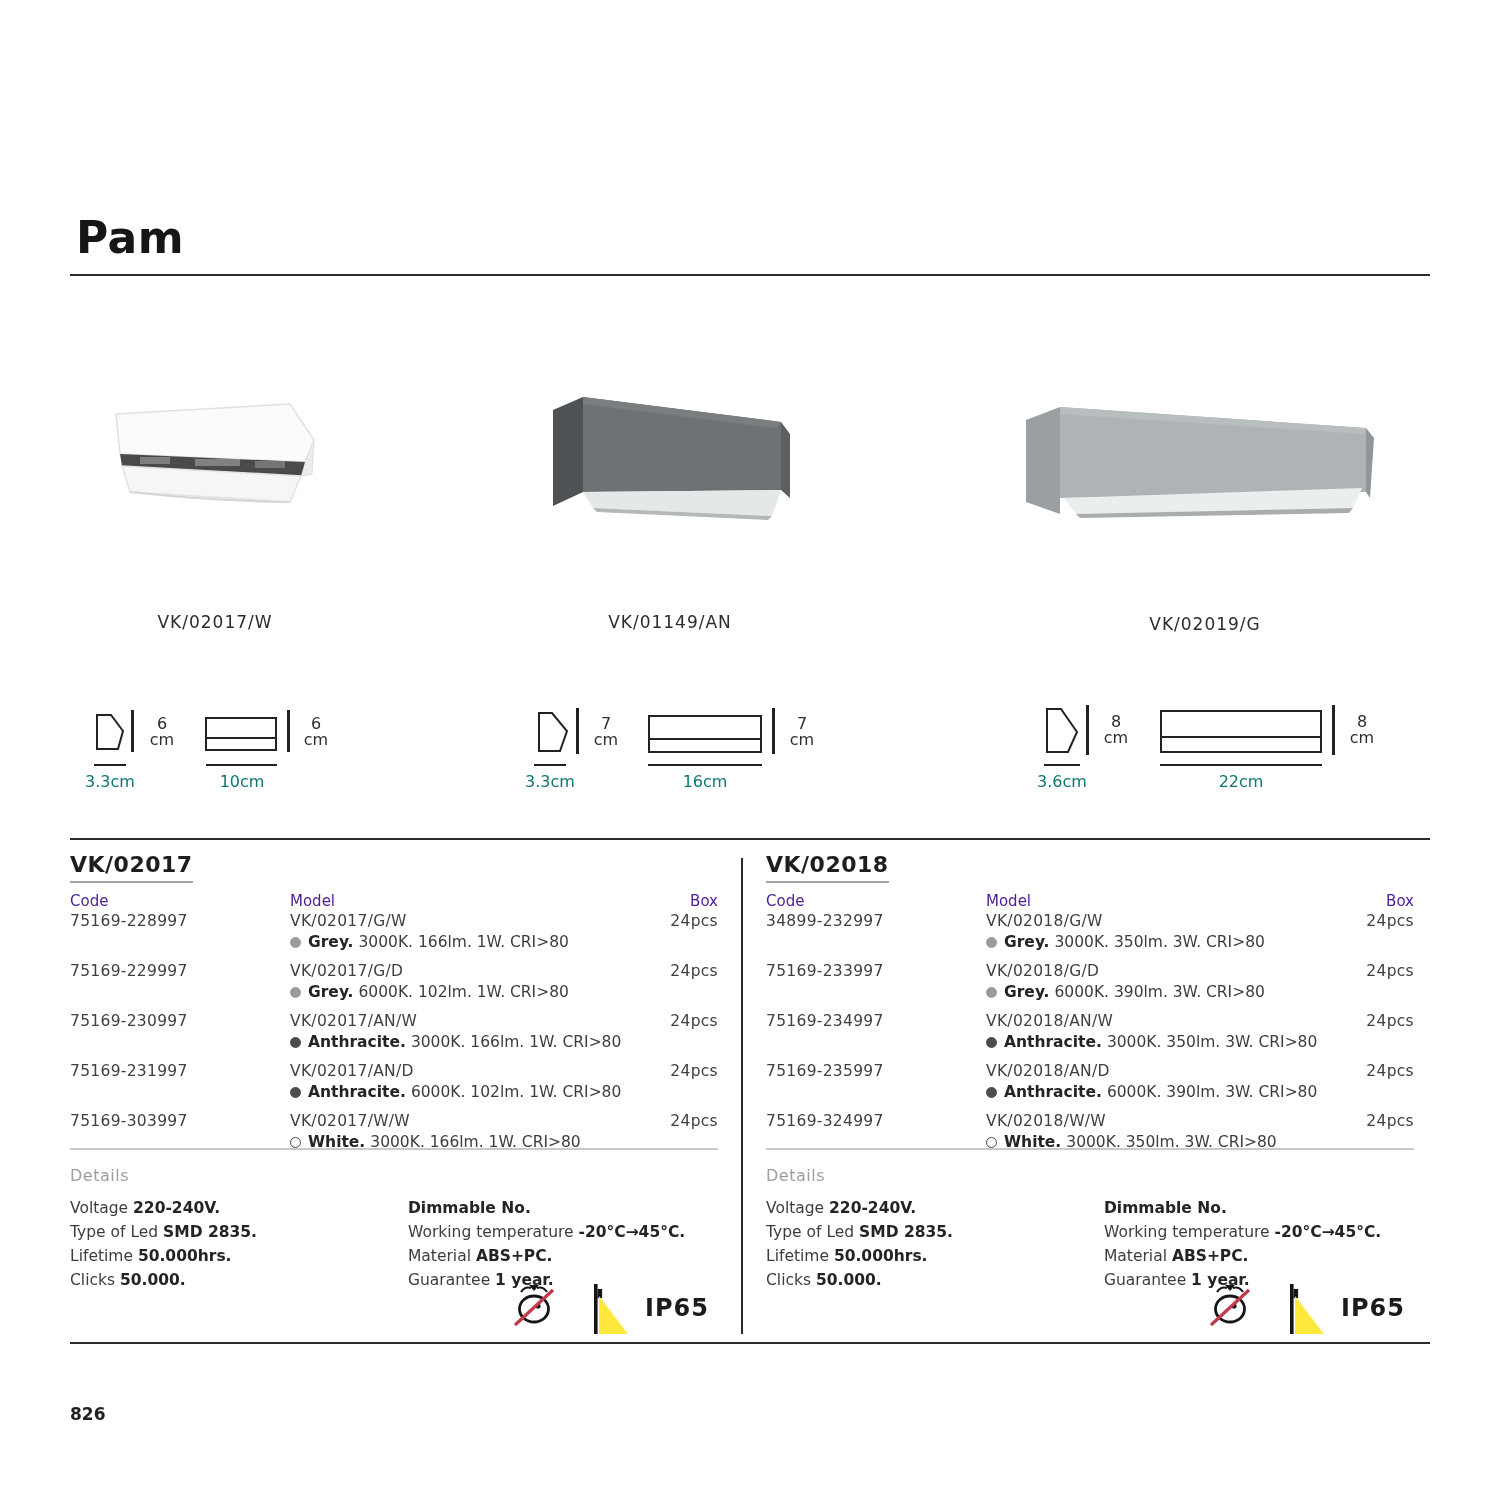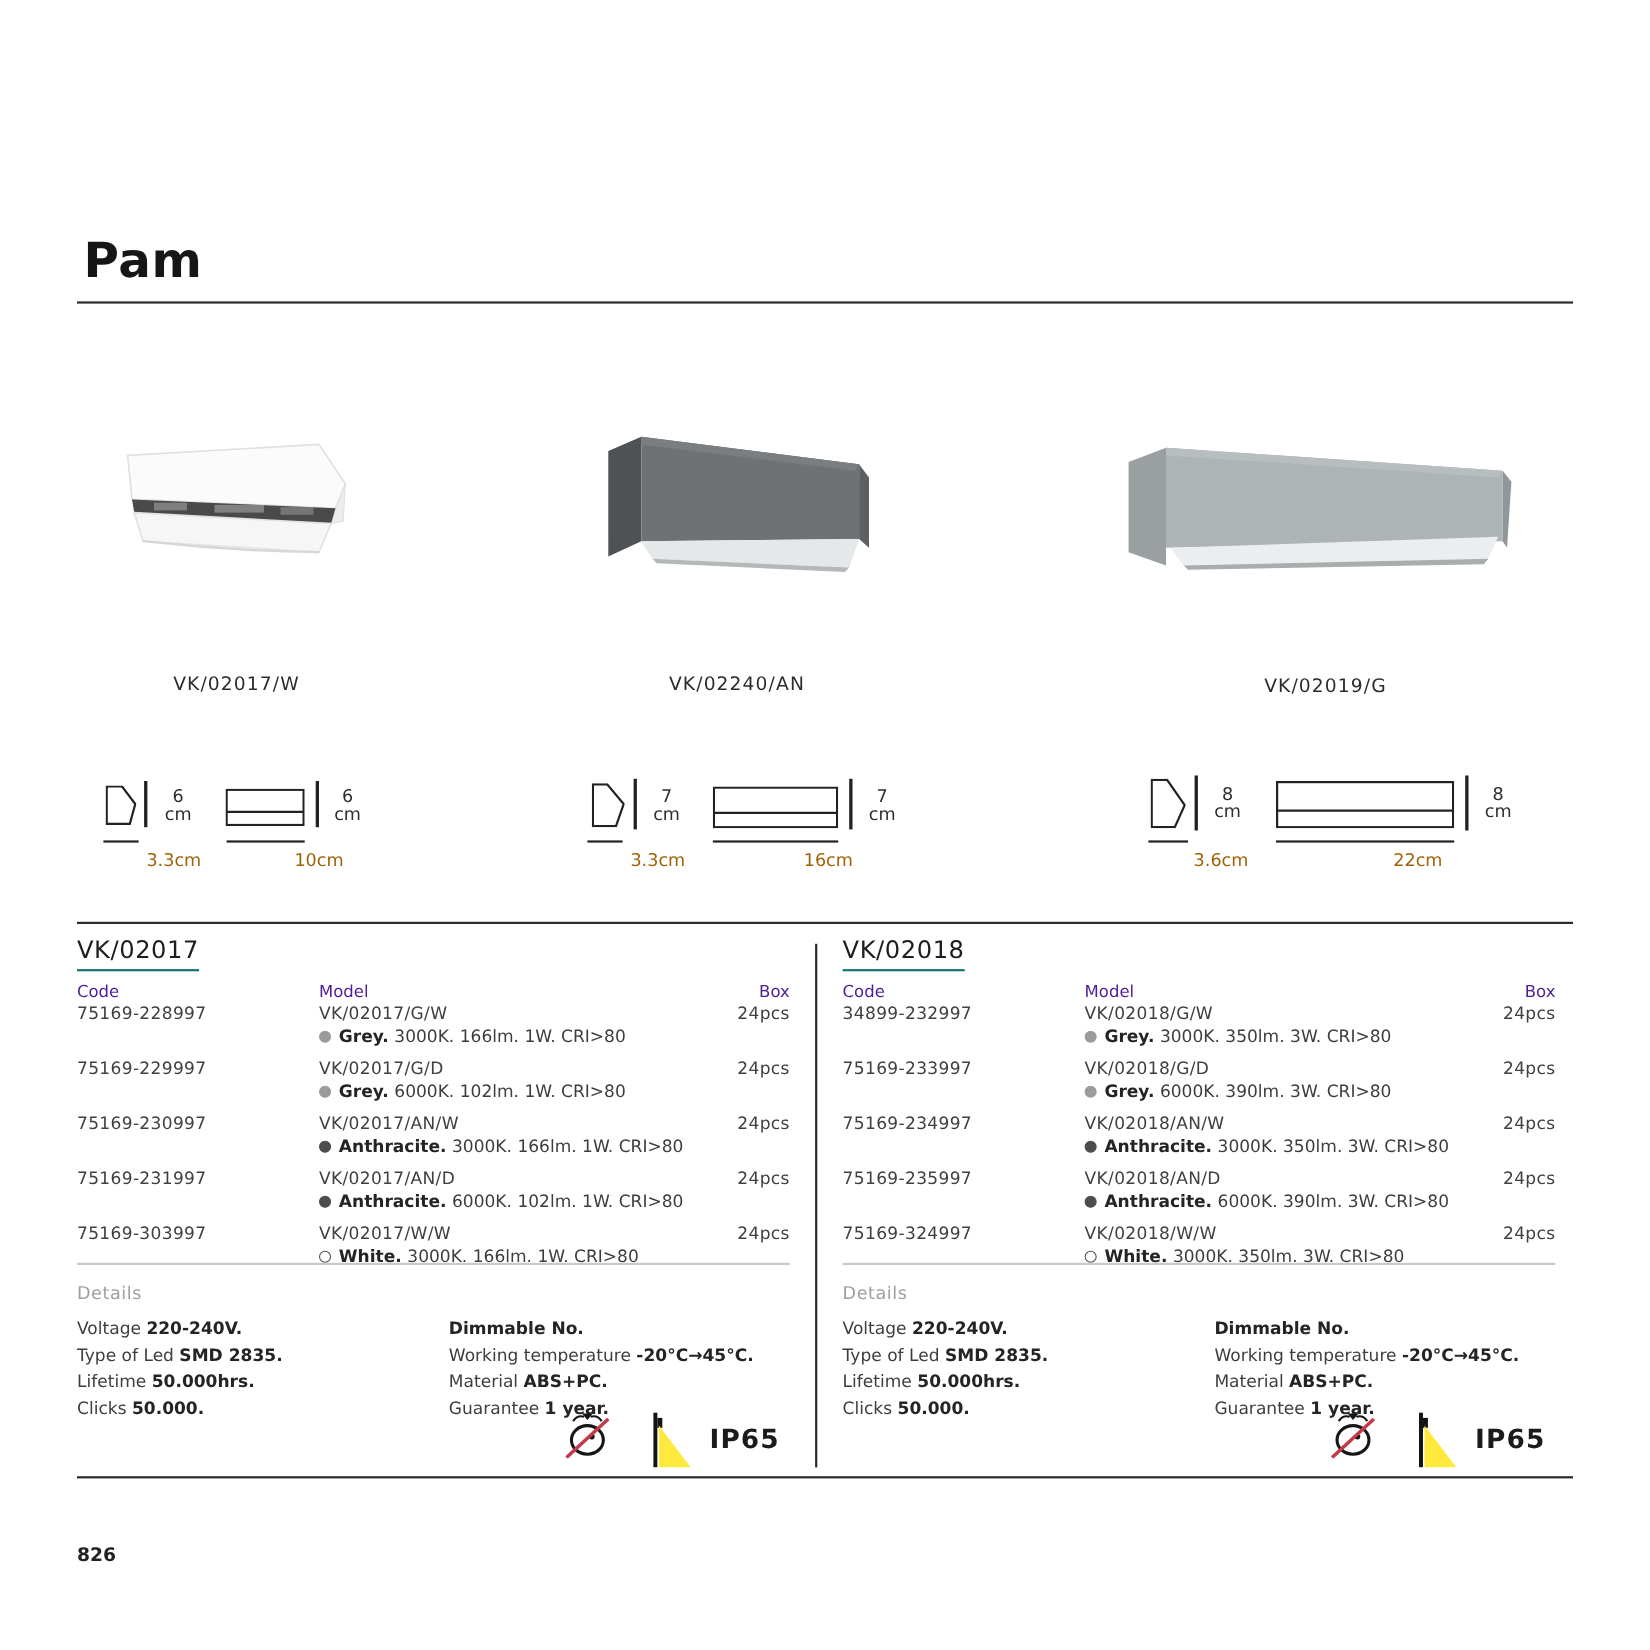--- a/index.html
+++ b/index.html
@@ -6,26 +6,26 @@
   .page{position:relative;width:1500px;height:1500px;background:#fff;
         font-family:"DejaVu Sans","Liberation Sans",sans-serif;color:#262626;overflow:hidden;}
   .abs{position:absolute;}
   .rule{position:absolute;background:#2b2b2b;}
   .rule-light{position:absolute;background:#c9c9c9;}
   .category{font-size:29px;letter-spacing:.5px;color:#1d1d1d;}
   .title{font-size:44px;font-weight:bold;color:#161616;letter-spacing:.5px;}
   .product-label{font-size:17px;letter-spacing:1px;color:#2c2c2c;text-align:center;}
   .hlabel{font-size:16px;line-height:16px;text-align:center;color:#2e2e2e;}
   .hlabel span{display:block;}
-  .dim-num{font-size:16px;color:#a16207;text-align:center;margin-left:48px;}
+  .dim-num{font-size:16px;color:#0f766e;text-align:center;}
   .tick{position:absolute;width:2.5px;background:#222;}
   .dline{position:absolute;height:2px;background:#222;}
   .tbl{position:absolute;width:648px;}
-  .tbl-head{position:absolute;font-size:22px;font-weight:normal;color:#1e1e1e;
-            border-bottom:2px solid #0f766e;padding-bottom:4px;letter-spacing:.5px;}
+  .tbl-head{position:absolute;font-size:22px;font-weight:bold;color:#1e1e1e;
+            border-bottom:2px solid #a3a3a3;padding-bottom:4px;letter-spacing:.5px;}
   .th{position:absolute;font-size:15px;color:#4c1d95;}
   .tcode,.tmodel,.tbox{position:absolute;font-size:15.5px;font-weight:normal;color:#404040;letter-spacing:.3px;}
   .tbox{right:0;text-align:right;}
   .tspec{position:absolute;font-size:15.5px;color:#3d3d3d;white-space:nowrap;}
   .dot{display:inline-block;width:11px;height:11px;border-radius:50%;
        border:1.5px solid transparent;margin-right:7px;vertical-align:-1px;box-sizing:border-box;}
   .cname{font-weight:bold;color:#242424;}
   .spec{margin-left:5px;}
   .details-label{position:absolute;font-size:16px;color:#9e9e9e;letter-spacing:.5px;}
   .dcol{position:absolute;font-size:15.5px;color:#3d3d3d;}
@@ -56,21 +56,21 @@
   <div class="abs product-label" style="left:85px;top:612px;width:260px">VK/02017/W</div>
 
   <svg class="abs" style="left:545px;top:392px" width="250" height="140" viewBox="0 0 250 140">
     <polygon points="8,18 38,5 38,100 8,114" fill="#4e5255"></polygon>
     <polygon points="38,5 236,30 236,98 38,100" fill="#6e7275"></polygon>
     <polygon points="38,5 236,30 232,36 38,12" fill="#7a7e81"></polygon>
     <polygon points="236,30 245,42 245,106 236,98" fill="#5c6063"></polygon>
     <polygon points="38,100 236,98 227,124 48,116" fill="#e4e8e8"></polygon>
     <polygon points="48,116 227,124 223,128 52,120" fill="#b4b8b8"></polygon>
   </svg>
-  <div class="abs product-label" style="left:540px;top:612px;width:260px">VK/02240/AN</div>
+  <div class="abs product-label" style="left:540px;top:612px;width:260px">VK/01149/AN</div>
 
   <svg class="abs" style="left:1018px;top:396px" width="358" height="140" viewBox="0 0 358 140">
     <polygon points="8,24 42,11 42,118 8,106" fill="#9aa0a2"></polygon>
     <polygon points="42,11 348,32 348,96 42,102" fill="#aeb4b6"></polygon>
     <polygon points="42,11 348,32 345,38 42,18" fill="#b8bec0"></polygon>
     <polygon points="348,32 356,42 352,102 348,96" fill="#90969a"></polygon>
     <polygon points="46,102 344,92 335,112 58,118" fill="#eaeeee"></polygon>
     <polygon points="58,118 335,112 331,117 62,122" fill="#a9adad"></polygon>
   </svg>
   <div class="abs product-label" style="left:1075px;top:614px;width:260px">VK/02019/G</div>

